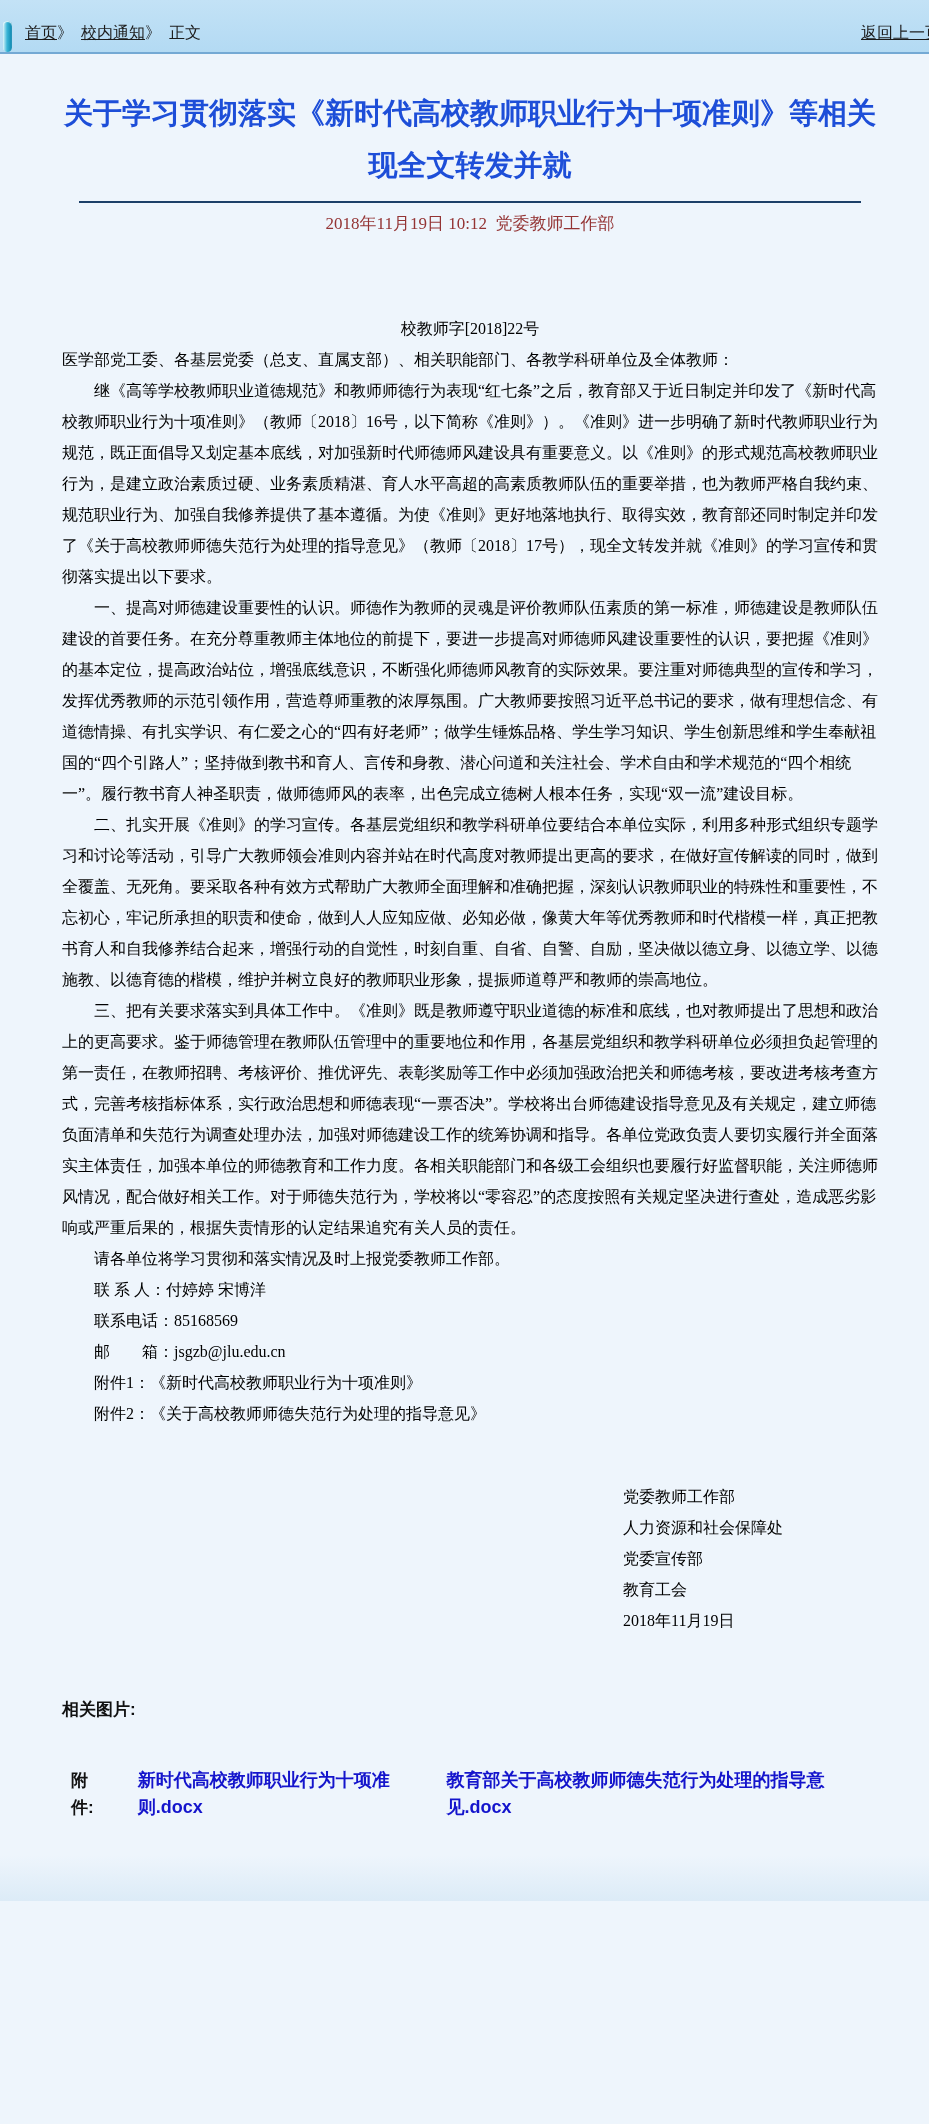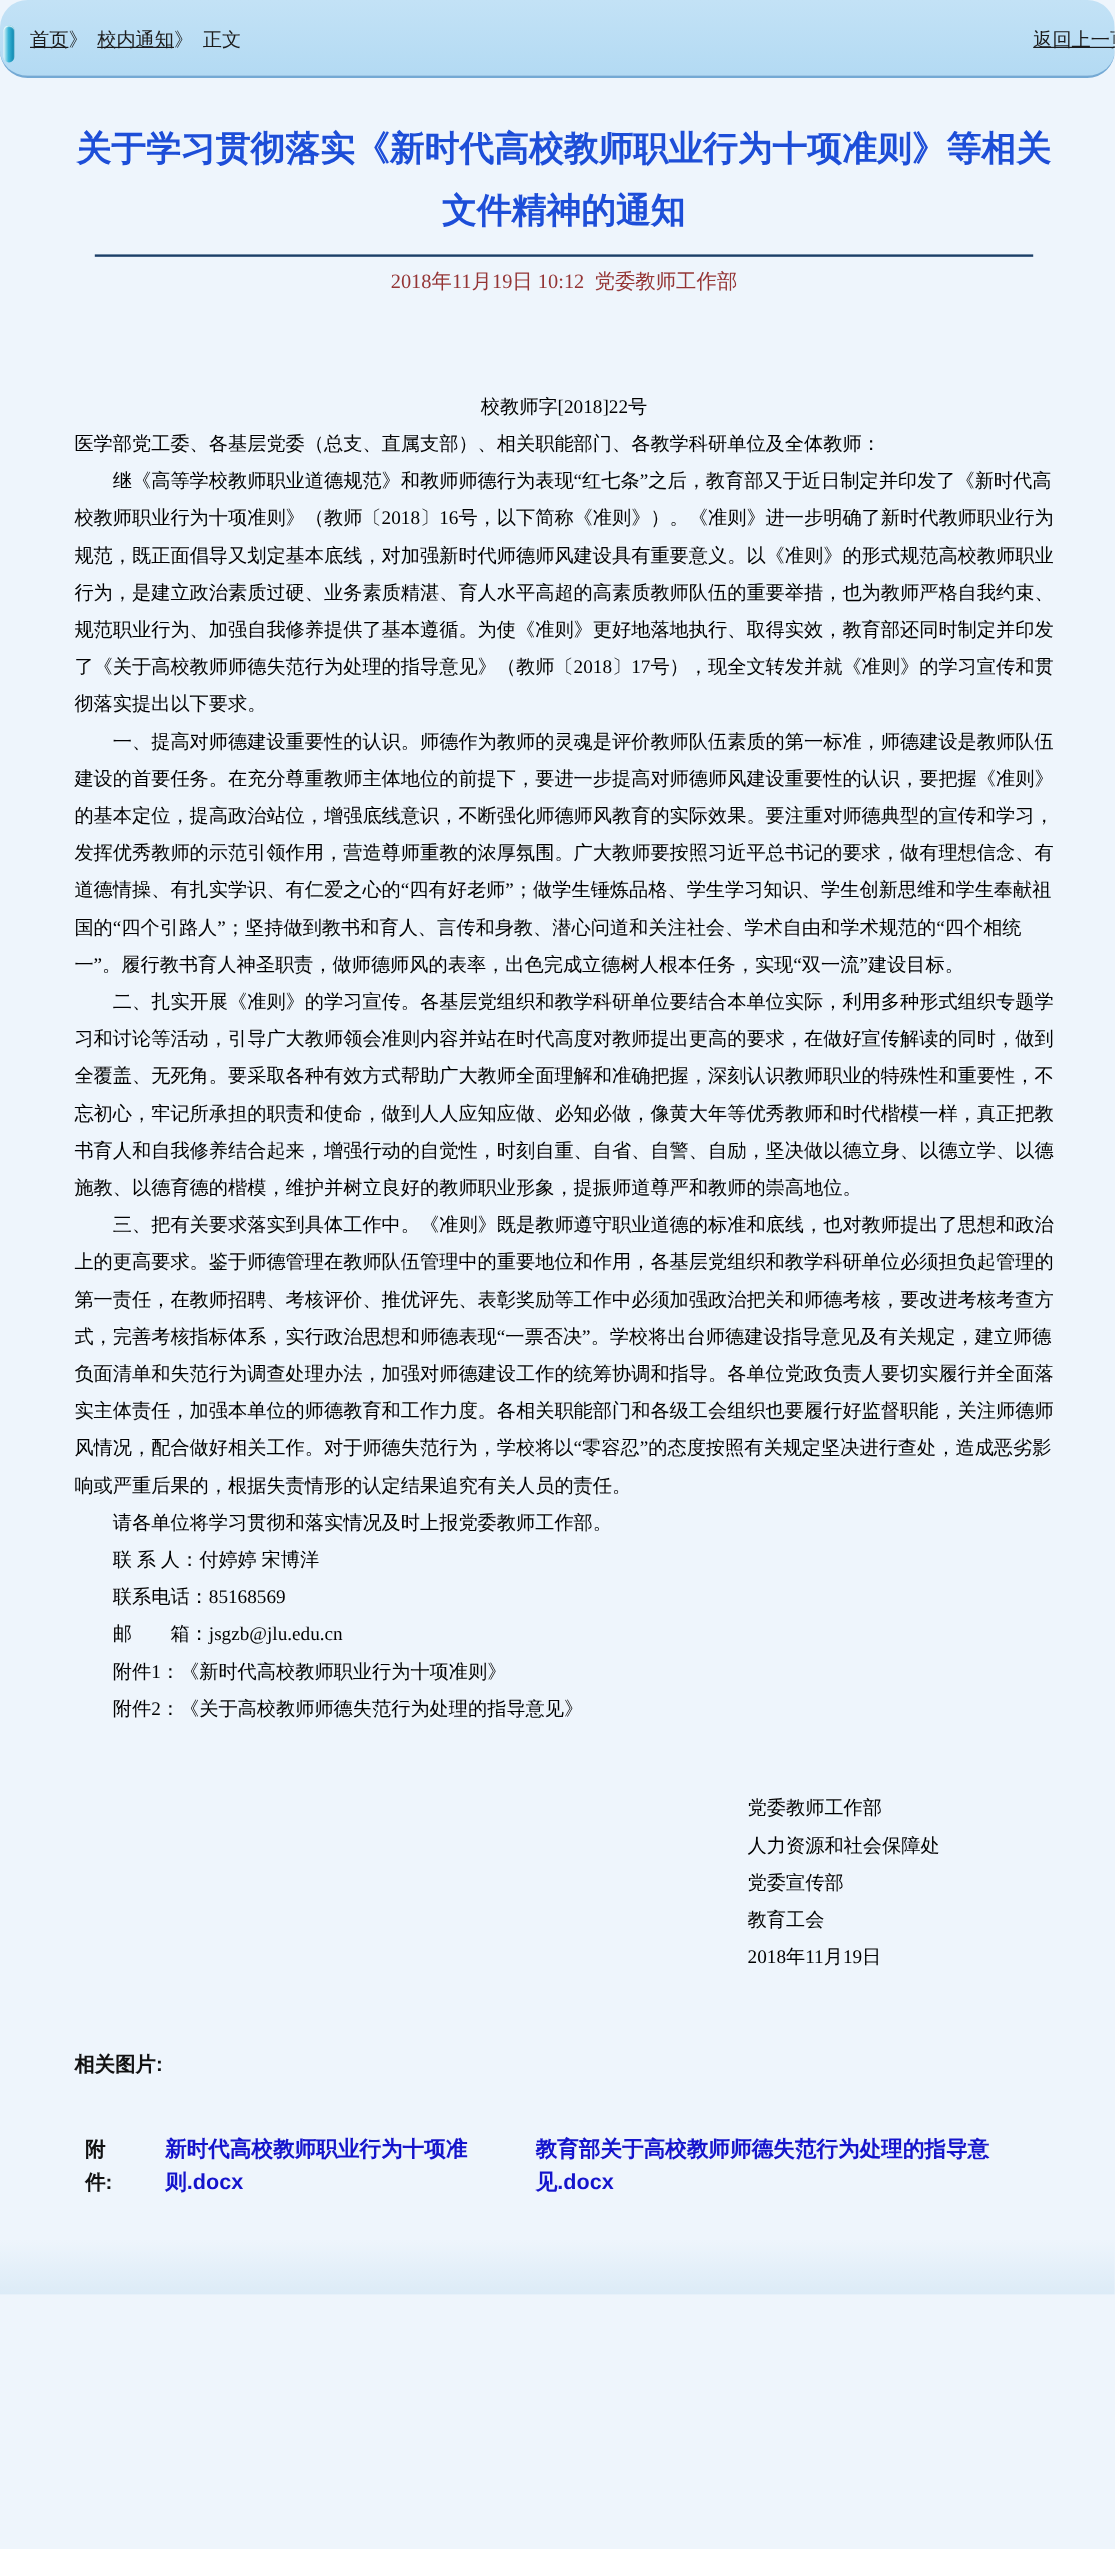--- a/index.html
+++ b/index.html
@@ -7,28 +7,27 @@
   body {
     width: 929px;
     min-height: 2124px;
     background: #eef5fc;
     font-family: "Liberation Serif", serif;
     color: #000;
   }
   
   .topbar {
     position: relative;
-    height: 65px;
+    height: 54px;
     background: linear-gradient(#c3e2f6, #b3daf3);
     border-bottom: 2px solid #74a9d4;
     font-family: "Liberation Sans", sans-serif;
     font-size: 16px;
     color: #1b1b1b;
     overflow: hidden;
-    border-radius: 23px;
   }
   .capsule-icon {
     position: absolute;
     left: 3px; top: 21px;
     width: 9px; height: 31px;
     border-radius: 5px;
     background: linear-gradient(90deg, #d9f5fb 0%, #3ab5d7 45%, #0b85ad 100%);
     box-shadow: inset 0 1px 1px rgba(255,255,255,.9);
   }
   .crumbs {
@@ -125,21 +124,21 @@
   <span class="crumbs">
     <span class="crumb-link">首页</span><span class="crumb-sep">》</span><span class="crumb-link">校内通知</span><span class="crumb-sep">》</span><span class="crumb-current">正文</span>
   </span>
   <span class="back-link">返回上一页</span>
 </div>
 
 <div class="content">
 
   <h1 class="title">
     <span class="tline">关于学习贯彻落实《新时代高校教师职业行为十项准则》等相关</span>
-    <span class="tline">文件精神的通知</span>
+    <span class="tline">现全文转发并就</span>
   </h1>
 
   <hr class="divider">
 
   <div class="meta">2018年11月19日 10:12  党委教师工作部</div>
 
   <div class="doc-body">
     <div class="doc-number">校教师字[2018]22号</div>
     <div class="salutation">医学部党工委、各基层党委（总支、直属支部）、相关职能部门、各教学科研单位及全体教师：</div>
     <p class="para">继《高等学校教师职业道德规范》和教师师德行为表现“红七条”之后，教育部又于近日制定并印发了《新时代高校教师职业行为十项准则》（教师〔2018〕16号，以下简称《准则》）。《准则》进一步明确了新时代教师职业行为规范，既正面倡导又划定基本底线，对加强新时代师德师风建设具有重要意义。以《准则》的形式规范高校教师职业行为，是建立政治素质过硬、业务素质精湛、育人水平高超的高素质教师队伍的重要举措，也为教师严格自我约束、规范职业行为、加强自我修养提供了基本遵循。为使《准则》更好地落地执行、取得实效，教育部还同时制定并印发了《关于高校教师师德失范行为处理的指导意见》（教师〔2018〕17号），现全文转发并就《准则》的学习宣传和贯彻落实提出以下要求。</p>

